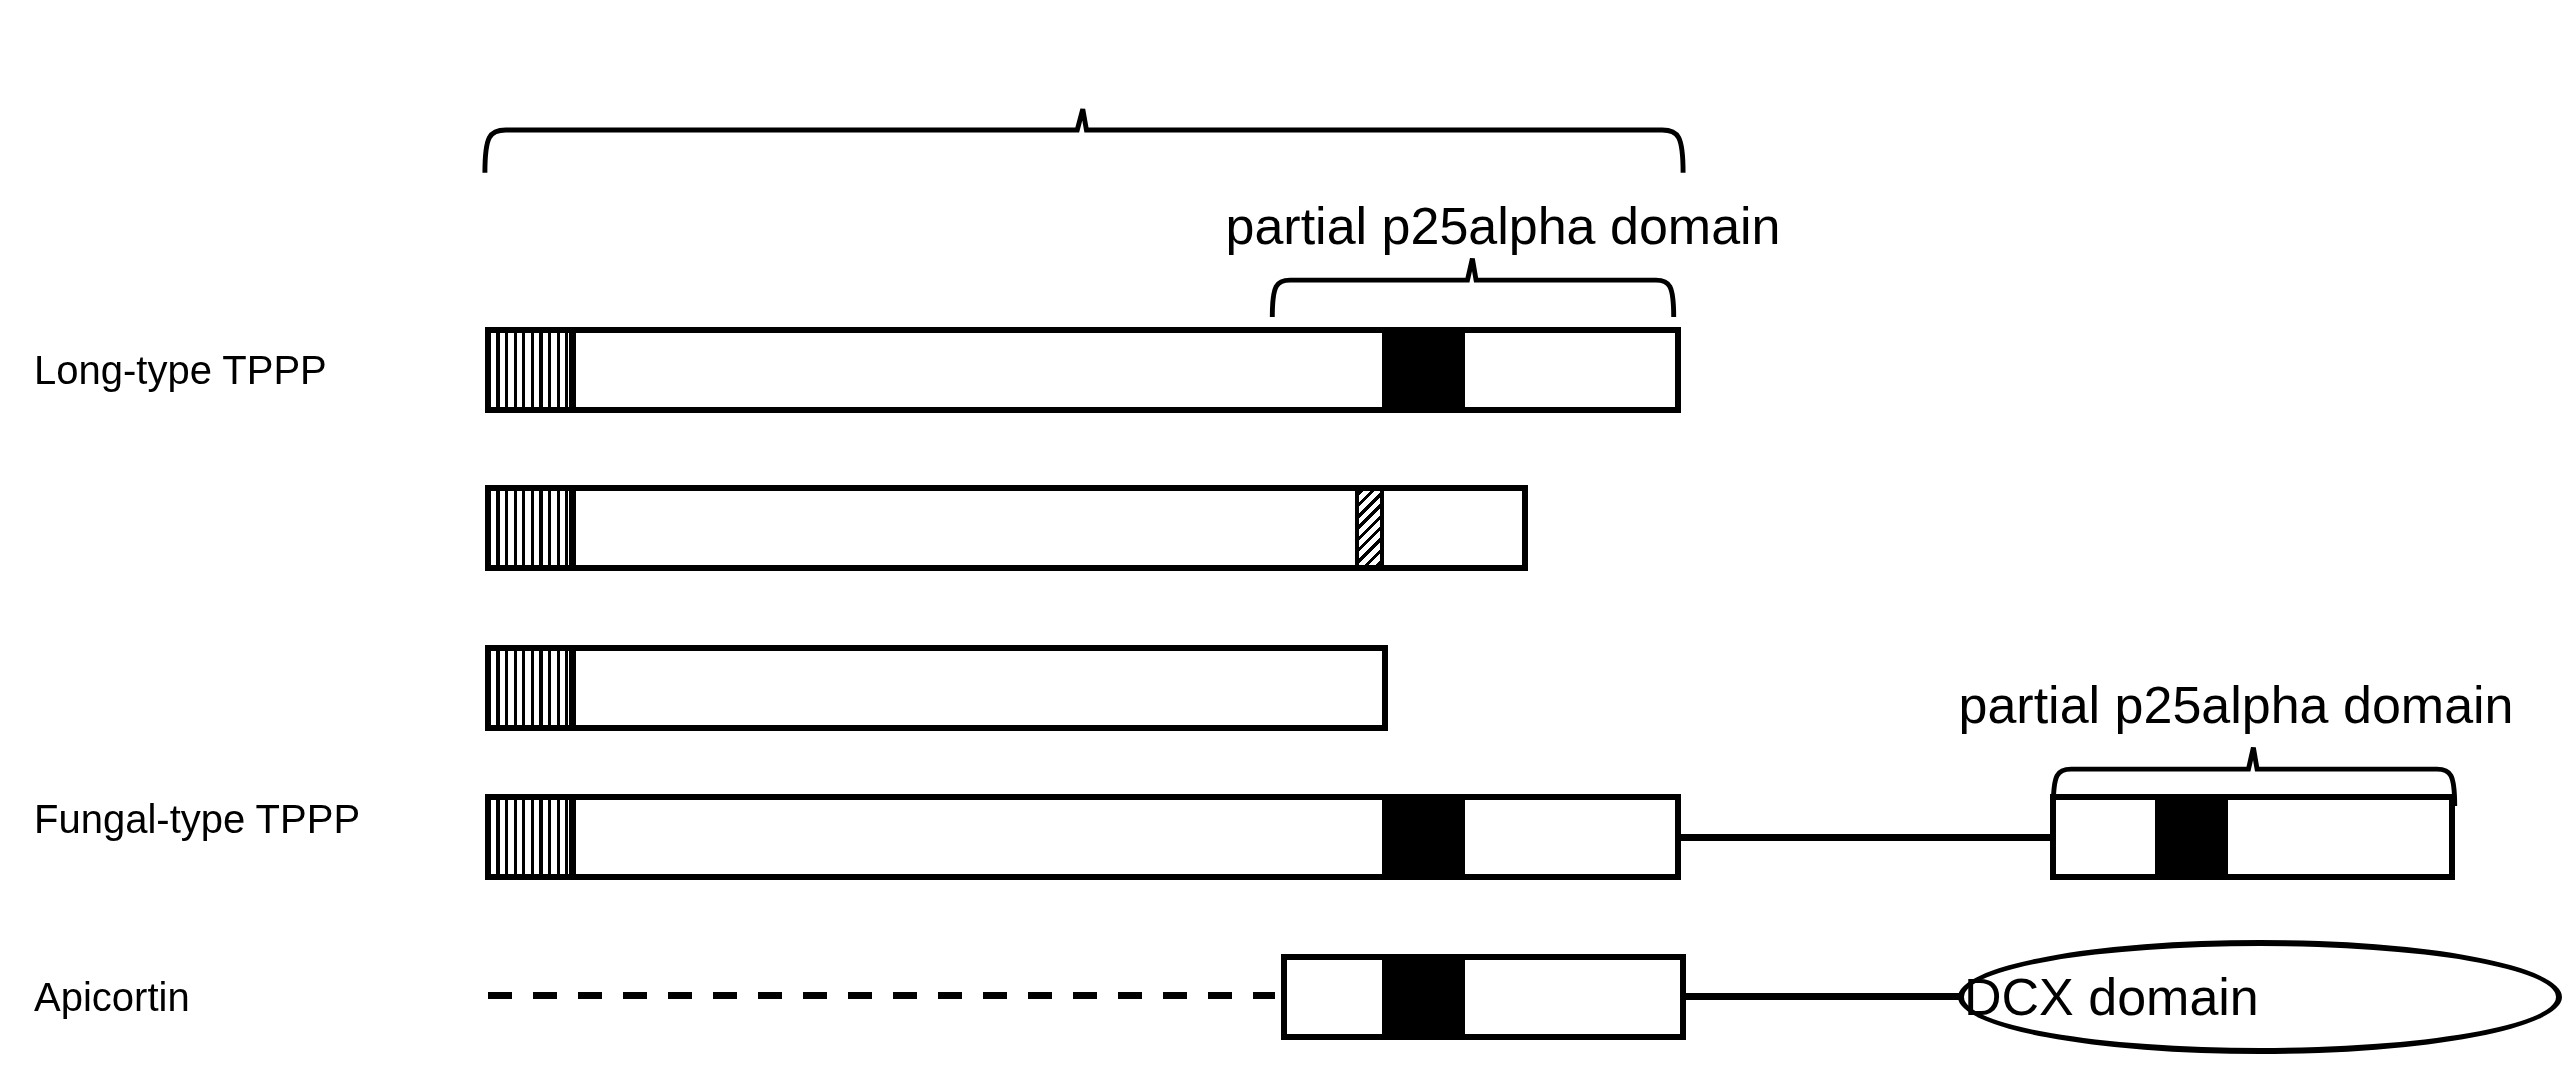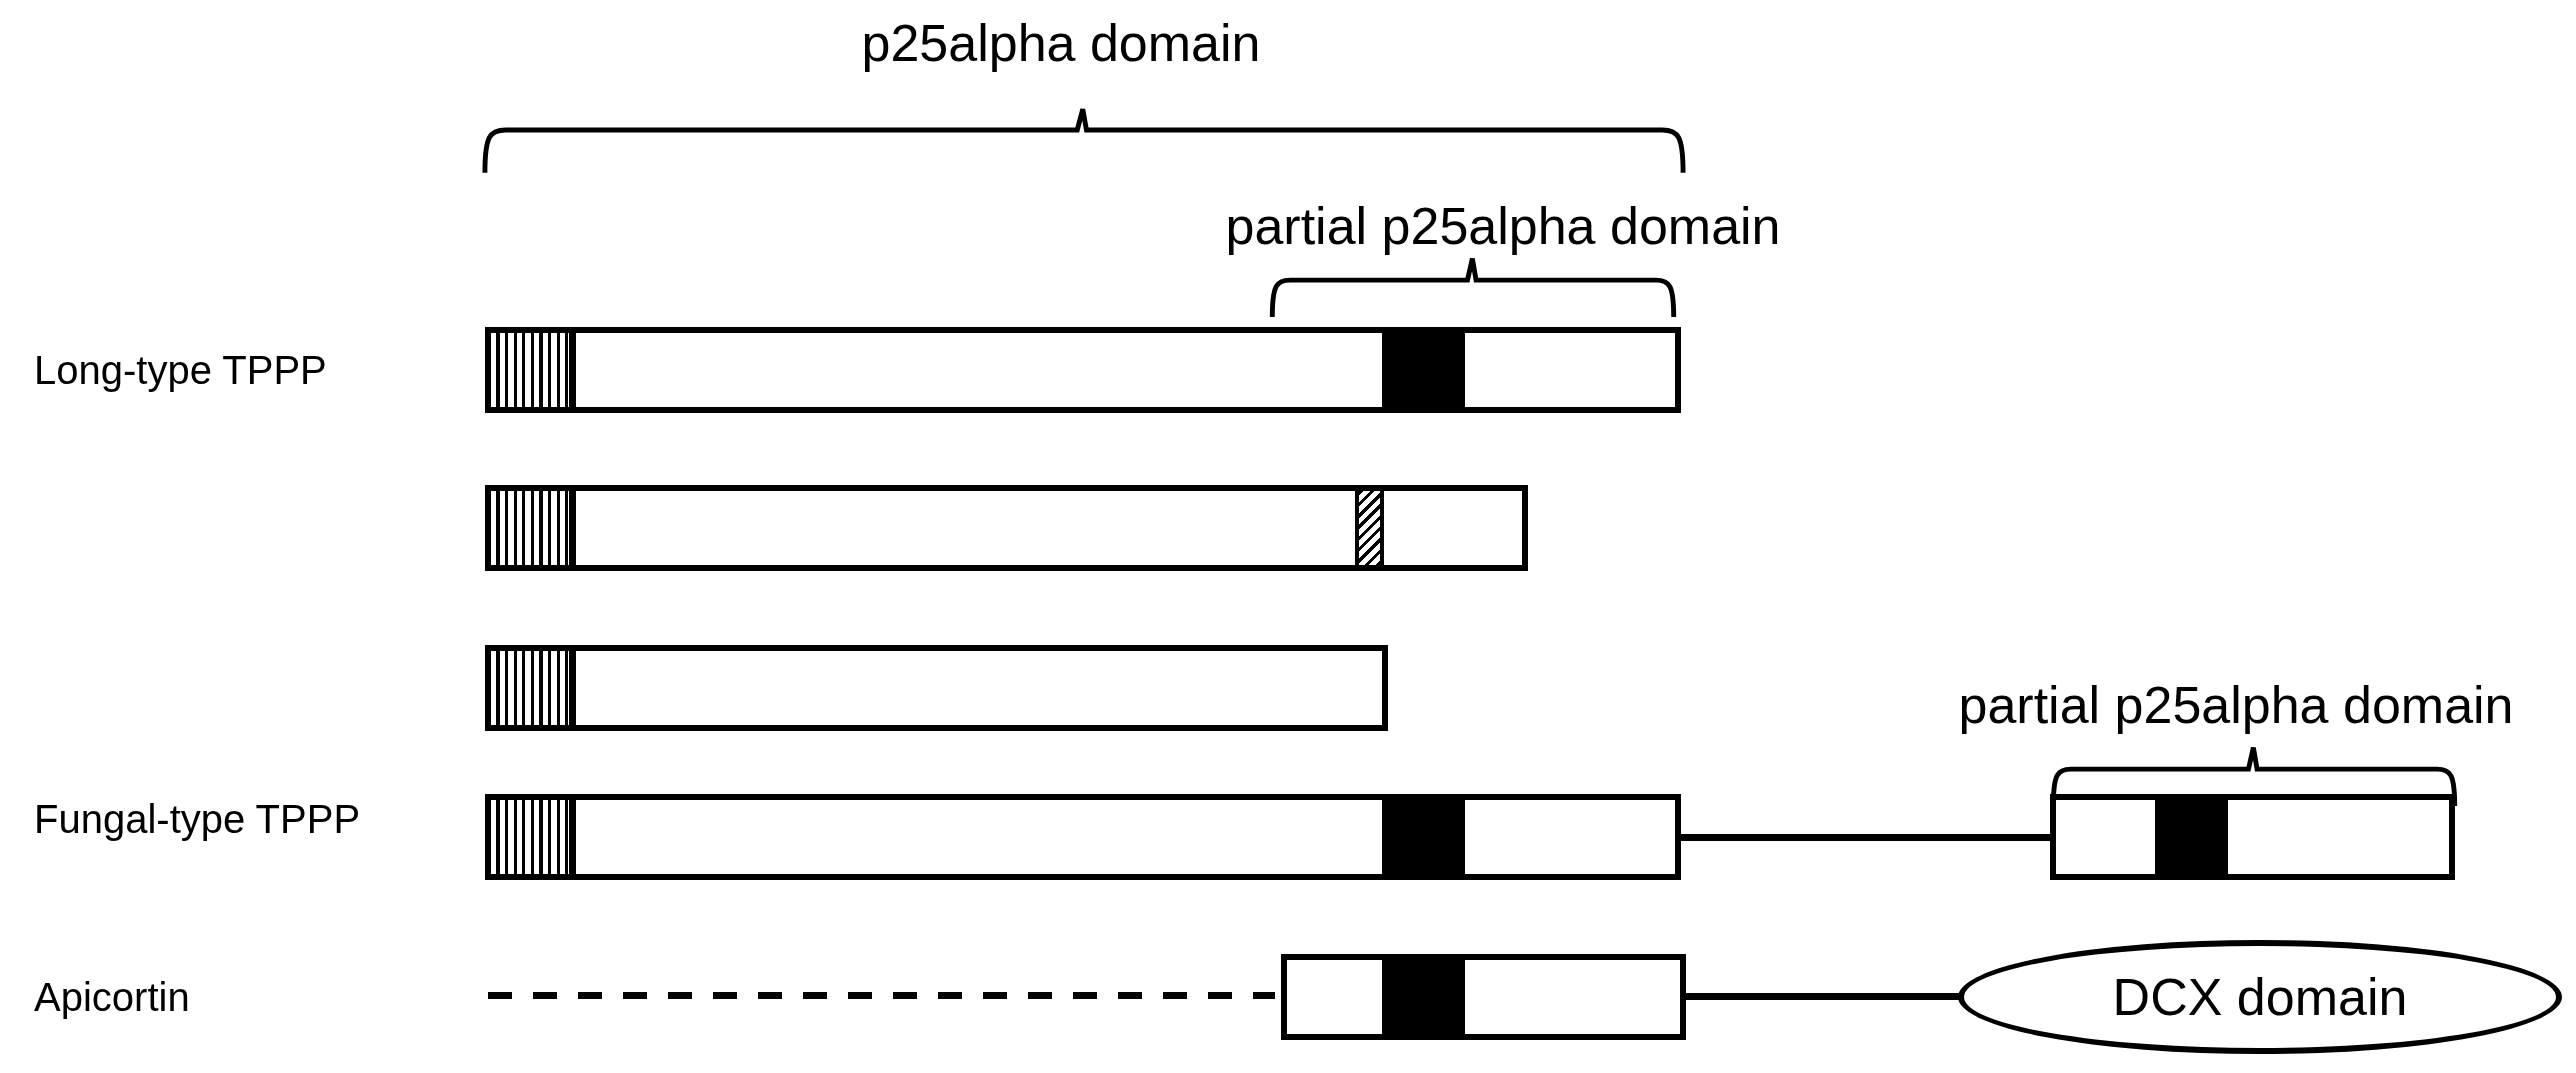--- a/index.html
+++ b/index.html
@@ -33,30 +33,29 @@
   .connector{position:absolute;height:7.4px;background:#000;}
   .dashedline{
     position:absolute;height:7.4px;
     background:repeating-linear-gradient(to right,#000 0 24px,transparent 24px 45px);
   }
   .brace{position:absolute;}
   .brace path{stroke:#000;stroke-width:8;fill:none;}
   .ellipse{
     position:absolute;box-sizing:border-box;background:#fff;
     border:6.7px solid #000;border-radius:50%;
-    display:flex;align-items:center;justify-content:center;
+    display:flex;align-items:center;justify-content:flex-start;
     font-size:52px;white-space:nowrap;
   }
 </style>
 </head>
 <body>
 
 <div id="canvas">
 
-  <div class="ann" style="left:785px;top:8.6px;">p25alpha domain</div>
 
   <svg class="brace" style="left:480px;top:104px;" width="1208" height="77" viewBox="0 0 1970 125">
     <path d="M 8,112 C 8,52 16,42 42,42 L 974,42 L 983,8 L 989,42 L 1928,42 C 1954,42 1962,52 1962,112"></path>
   </svg>
 
   <div class="ann" style="left:1227px;top:191px;">partial p25alpha domain</div>
 
   <svg class="brace" style="left:1268px;top:253px;" width="410" height="69" viewBox="0 0 668 112">
     <path d="M 7,104 C 7,52 14,44 36,44 L 325,44 L 333,9 L 339,44 L 632,44 C 654,44 661,52 661,104"></path>
   </svg>

